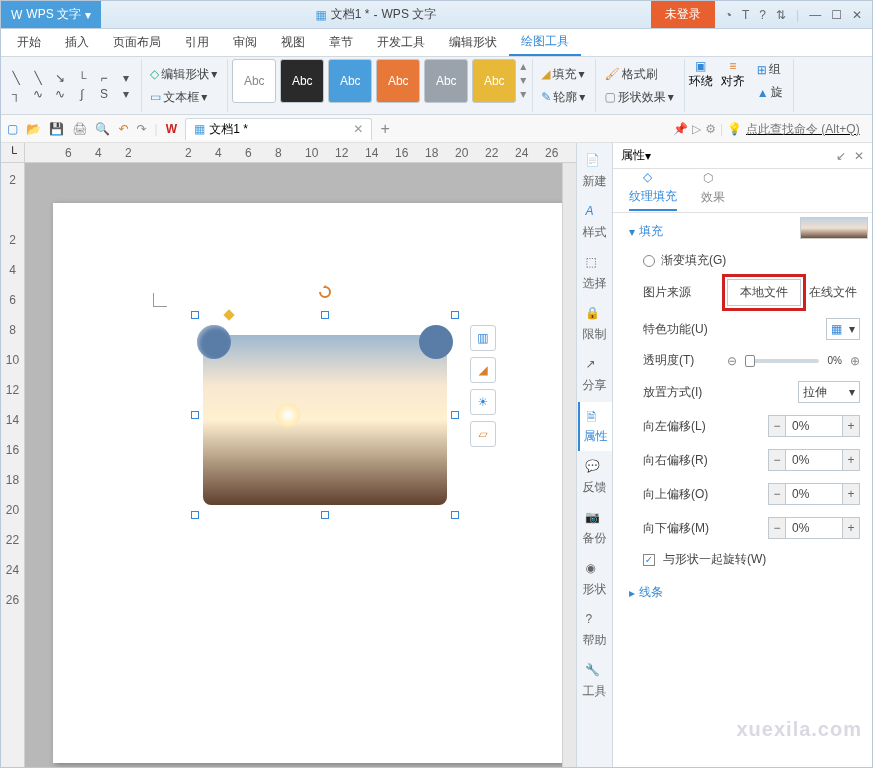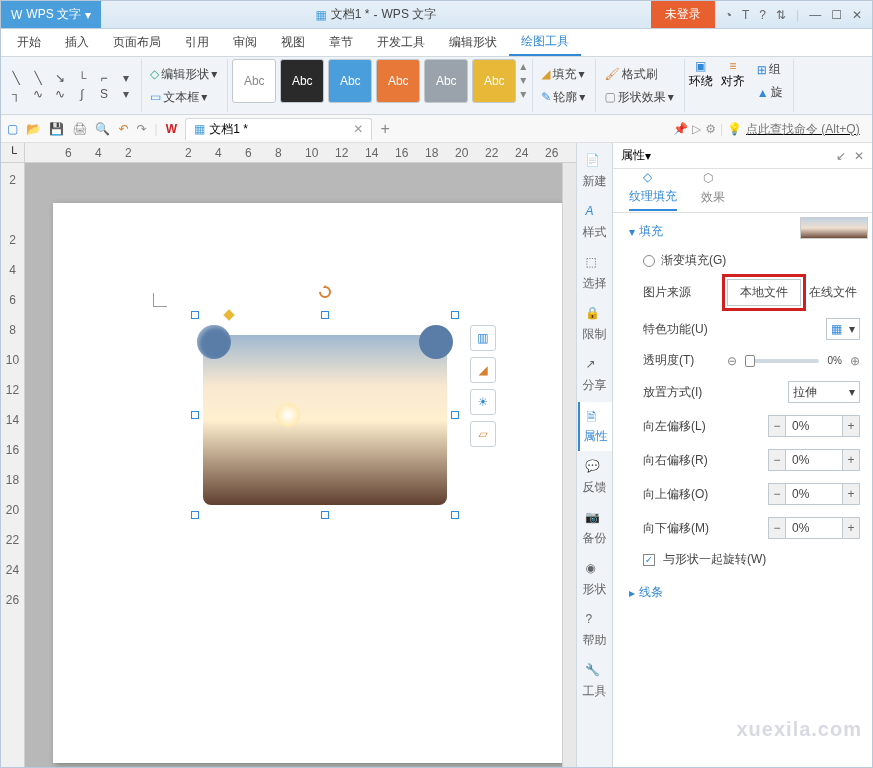--- a/index.html
+++ b/index.html
@@ -65,21 +65,21 @@
 .radio.checked::after { content: ''; width: 6px; height: 6px; background: #3388d8; border-radius: 50%; }
 .field-row { display: flex; align-items: center; gap: 8px; padding: 6px 0 6px 14px; color: #444; }
 .field-label { width: 76px; }
 .btn-box { padding: 4px 12px; background: #fff; border: 1px solid #c0c8d0; cursor: pointer; }
 .btn-box.boxed { outline: 3px solid #d02020; outline-offset: 2px; }
 .spinner { display: flex; align-items: center; }
 .spin-btn { width: 18px; height: 22px; background: #f0f0f0; border: 1px solid #c0c8d0; display: flex; align-items: center; justify-content: center; cursor: pointer; color: #666; }
 .spin-val { width: 56px; height: 22px; border: 1px solid #c0c8d0; border-left: none; border-right: none; padding: 0 6px; display: flex; align-items: center; }
 .slider { flex: 1; height: 4px; background: #d0d8e0; position: relative; border-radius: 2px; }
 .slider-thumb { position: absolute; left: 0; top: -4px; width: 10px; height: 12px; background: #fff; border: 1px solid #888; border-radius: 2px; }
-.select { width: 72px; height: 22px; border: 1px solid #c0c8d0; padding: 0 4px; display: flex; align-items: center; justify-content: space-between; cursor: pointer; }
+.select { width: 62px; height: 22px; border: 1px solid #c0c8d0; padding: 0 4px; display: flex; align-items: center; justify-content: space-between; cursor: pointer; }
 .checkbox { width: 12px; height: 12px; border: 1px solid #888; display: inline-flex; align-items: center; justify-content: center; color: #3388d8; font-size: 10px; }
 .thumb-img { position: absolute; right: 4px; top: 4px; width: 68px; height: 22px; background: linear-gradient(#c0d0e0, #f0e0d0, #705040); border: 1px solid #ccc; }
 .watermark { position: absolute; right: 10px; bottom: 26px; color: rgba(180,180,200,0.5); font-size: 20px; font-weight: bold; letter-spacing: 1px; pointer-events: none; }
 .vscroll { width: 14px; background: #e8e8e8; border-left: 1px solid #d0d0d0; }
 </style>
 </head>
 <body>
 
 <div class="titlebar">
   <div class="app-btn">

